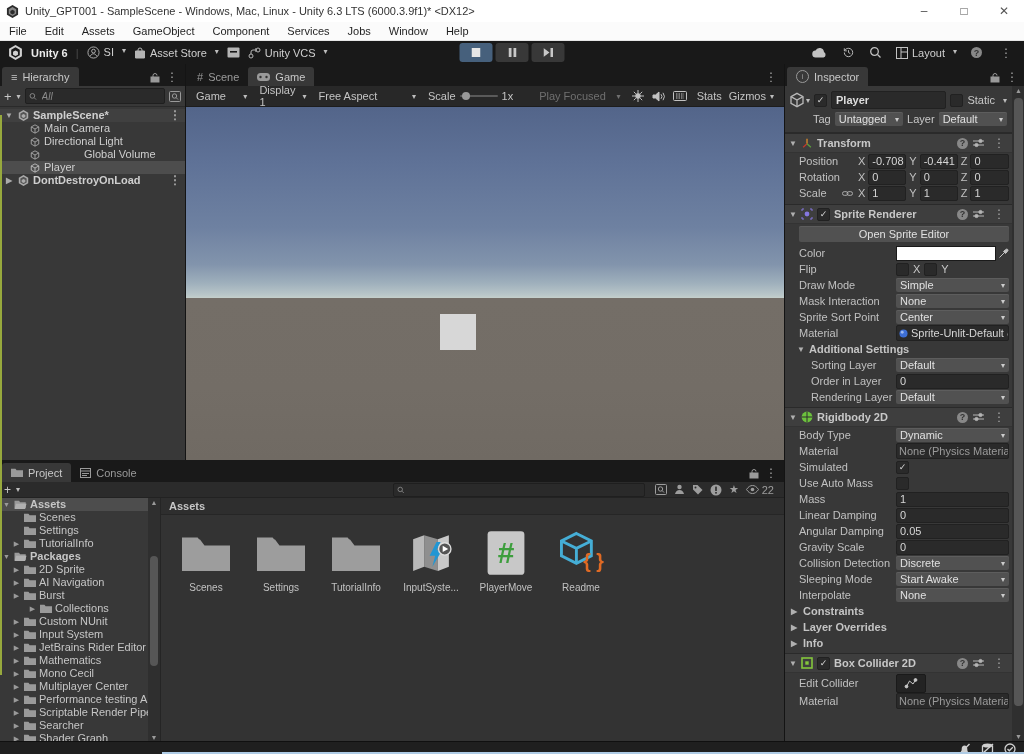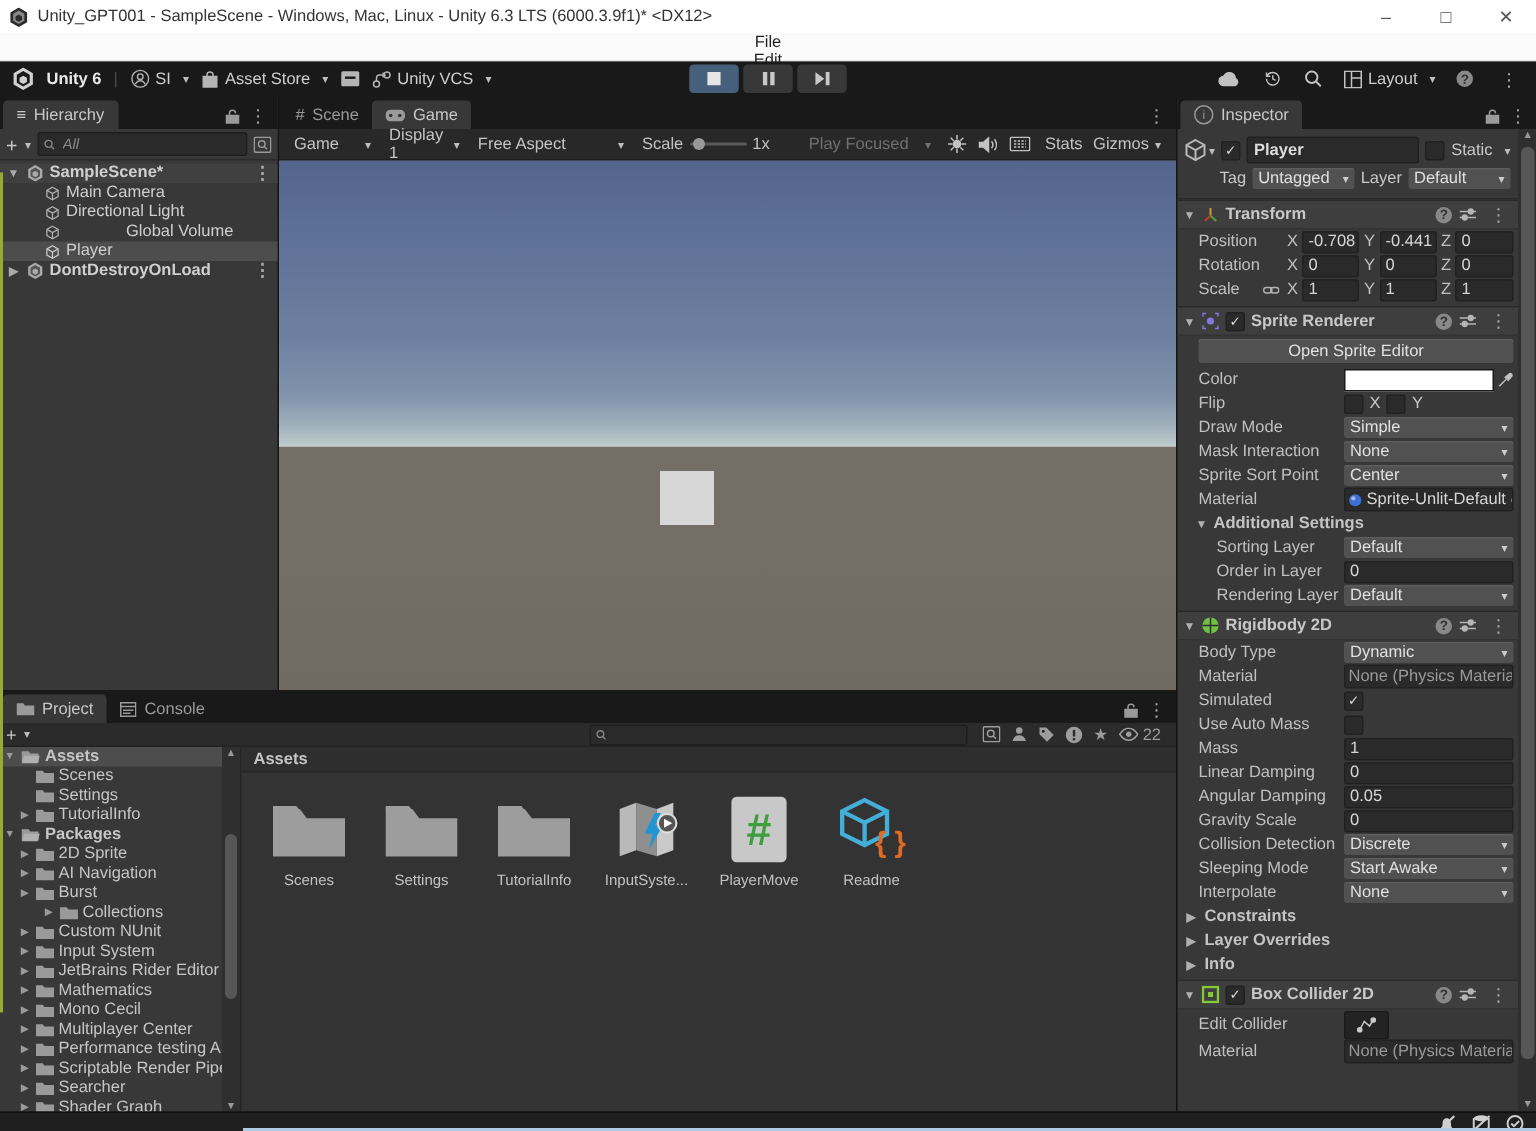--- a/index.html
+++ b/index.html
@@ -9,29 +9,29 @@
   .caret{font-size:8px;color:#bdbdbd;margin-left:4px;}
   .kebab{color:#a8a8a8;font-size:12px;padding:0 4px;}
 
   
   .titlebar{position:absolute;left:0;top:0;right:0;height:22px;background:#ffffff;color:#2b2b2b;
     display:flex;align-items:center;gap:6px;padding-left:6px;}
   .titlebar .wtitle{font-size:11px;color:#333;}
   .wincontrols{margin-left:auto;display:flex;height:100%;}
   .winbtn{width:40px;height:100%;display:flex;align-items:center;justify-content:center;color:#555;font-size:12px;}
   .menubar{position:absolute;left:0;top:22px;right:0;height:18px;background:#fbfbfb;border-bottom:1px solid #e6e6e6;
-    display:flex;align-items:center;color:#1f1f1f;flex-direction:column;}
+    display:flex;align-items:center;color:#1f1f1f;}
   .menubar span{padding:0 9px;font-size:11px;}
 
   
   .toolbar{position:absolute;left:0;top:41px;right:0;height:23px;background:#191919;display:flex;align-items:center;color:#cfcfcf;}
   .tb-left{display:flex;align-items:center;gap:8px;padding-left:8px;}
   .brand{font-weight:bold;color:#eaeaea;}
   .tb-sep{color:#4a4a4a;}
-  .tb-item{display:flex;align-items:center;gap:4px;}
+  .tb-item{display:flex;align-items:flex-start;gap:4px;}
   .playgroup{position:absolute;left:50%;transform:translateX(-50%);display:flex;gap:3px;}
   .playbtn{width:33px;height:19px;background:#383838;border-radius:3px;display:flex;align-items:center;justify-content:center;}
   .playbtn.active{background:#46607c;}
   .tb-right{margin-left:auto;display:flex;align-items:center;gap:14px;padding-right:8px;}
 
   
   .panel{position:absolute;background:#383838;}
   .tabbar{height:22px;background:#191919;display:flex;align-items:flex-end;padding-left:2px;}
   .tab{height:19px;padding:0 9px;display:flex;align-items:center;gap:5px;color:#9a9a9a;border-radius:3px 3px 0 0;}
   .tab.active{background:#383838;color:#c8c8c8;}

